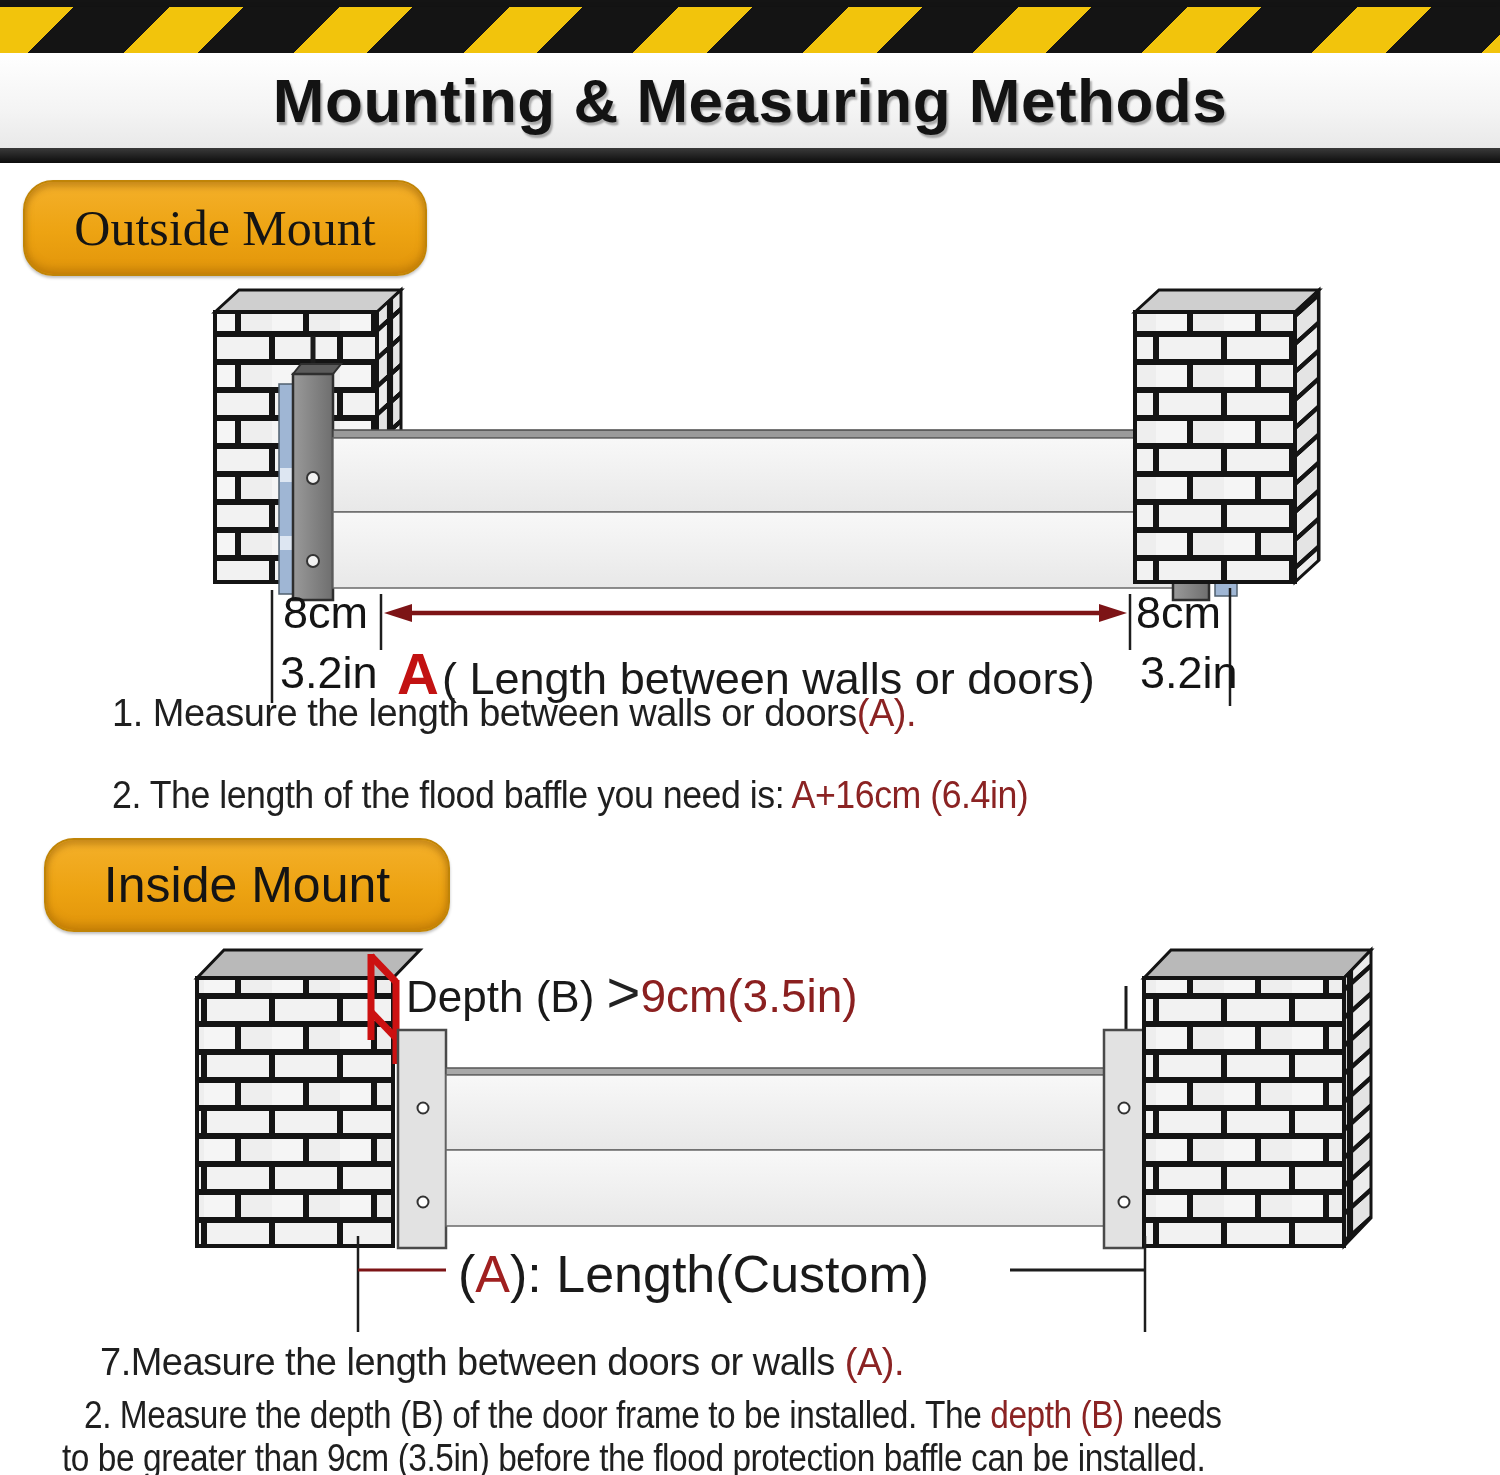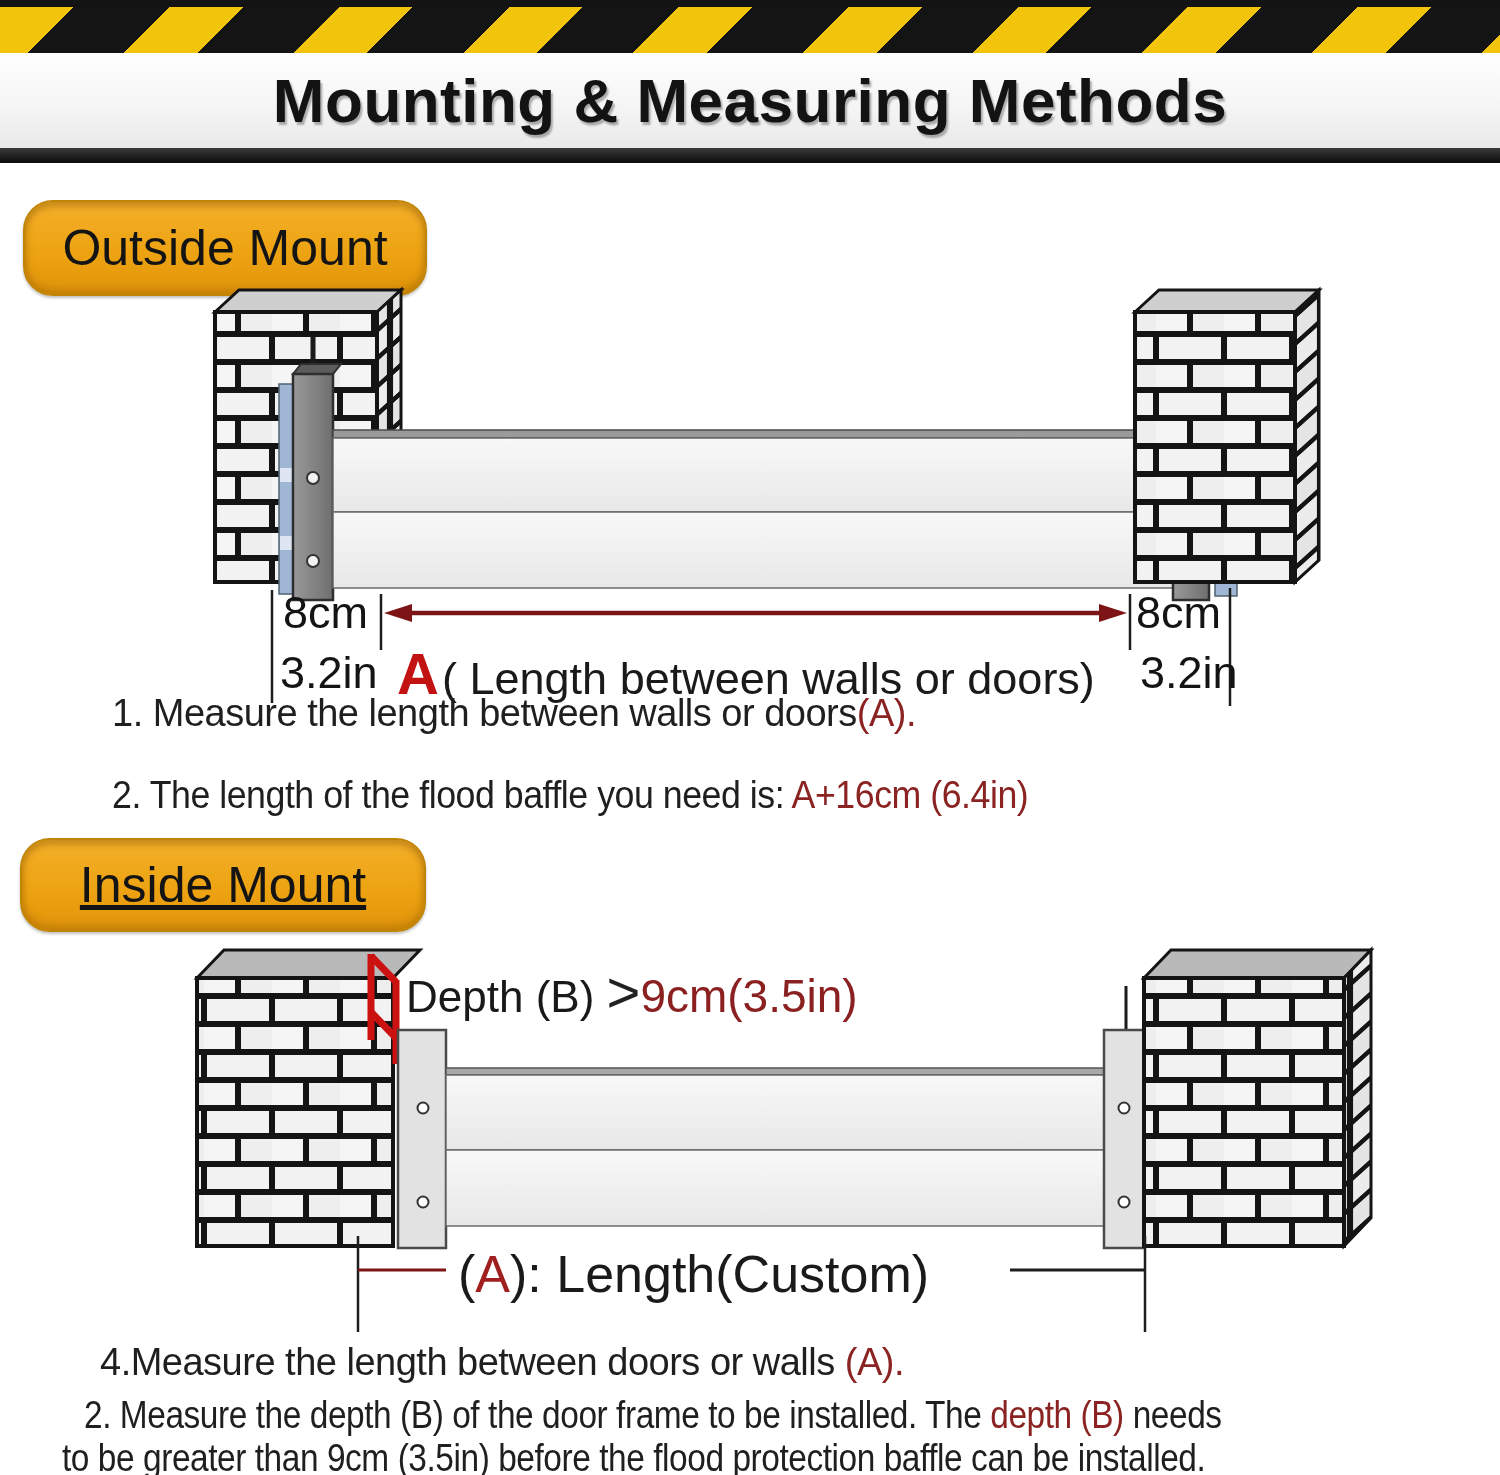--- a/index.html
+++ b/index.html
@@ -18,22 +18,22 @@
   .title     { margin:0; font-size:62px; font-weight:bold; color:#131313; letter-spacing:.5px;
                text-shadow:2px 3px 2px rgba(0,0,0,.30); }
   .black-bar { position:absolute; left:0; top:148px; width:1500px; height:15px;
                background:linear-gradient(180deg,#3a3a3a,#0c0c0c); }
   
   .badge { position:absolute; display:flex; align-items:center; justify-content:center;
            background:linear-gradient(180deg,#f4b02a 0%,#eda312 55%,#e2950a 100%);
            border:2px solid #c08407; border-radius:30px; color:#141414; font-size:50px;
            box-shadow:inset 0 5px 6px rgba(125,75,0,.35), inset 0 -5px 8px rgba(140,85,0,.35),
                       0 2px 3px rgba(0,0,0,.25); }
-  #badge-outside { left:23px; top:200px; width:400px; height:92px; }
-  #badge-inside  { left:20px; top:838px; width:402px; height:90px;text-decoration:underline; }
+  #badge-outside { left:23px; top:180px; width:400px; height:92px;font-family:Liberation Serif, serif; }
+  #badge-inside  { left:44px; top:838px; width:402px; height:90px; }
   
   .diag { position:absolute; left:0; }
   #diagram-outside { top:278px; }
   #diagram-inside  { top:940px; }
   text, tspan { font-family:"Liberation Sans", sans-serif; }
   .dim   { font-size:45px; fill:#141414; }
   .lblA  { font-size:58px; font-weight:bold; fill:#c21212; }
   .lbl   { font-size:45px; fill:#1a1a1a; }
   .depth-black { font-size:44px; fill:#191919; }
   .depth-gt    { font-size:58px; fill:#222222; }
@@ -196,17 +196,17 @@
 
     <g>
       <line x1="358" y1="296" x2="358" y2="392" stroke="#1d1d1d" stroke-width="2.5"></line>
       <line x1="1145" y1="296" x2="1145" y2="392" stroke="#1d1d1d" stroke-width="2.5"></line>
       <line x1="358" y1="330" x2="446" y2="330" stroke="#7d1416" stroke-width="3"></line>
       <line x1="1010" y1="330" x2="1145" y2="330" stroke="#1d1d1d" stroke-width="3"></line>
       <text x="458" y="352" xml:space="preserve"><tspan class="len-black">(</tspan><tspan class="len-red">A</tspan><tspan class="len-black">): Length(Custom)</tspan></text>
     </g>
   </svg>
 
-  <p class="step" id="i-step1"><span>4.Measure the length between doors or walls </span><span class="red">(A).</span></p>
+  <p class="step" id="i-step1"><span>7.Measure the length between doors or walls </span><span class="red">(A).</span></p>
   <p class="step" id="i-step2"><span>2. Measure the depth (B) of the door frame to be installed. The </span><span class="red">depth (B)</span><span> needs</span></p>
   <p class="step" id="i-step3"><span>to be greater than 9cm (3.5in) before the flood protection baffle can be installed.</span></p>
 
 </div>
 
 </body></html>

